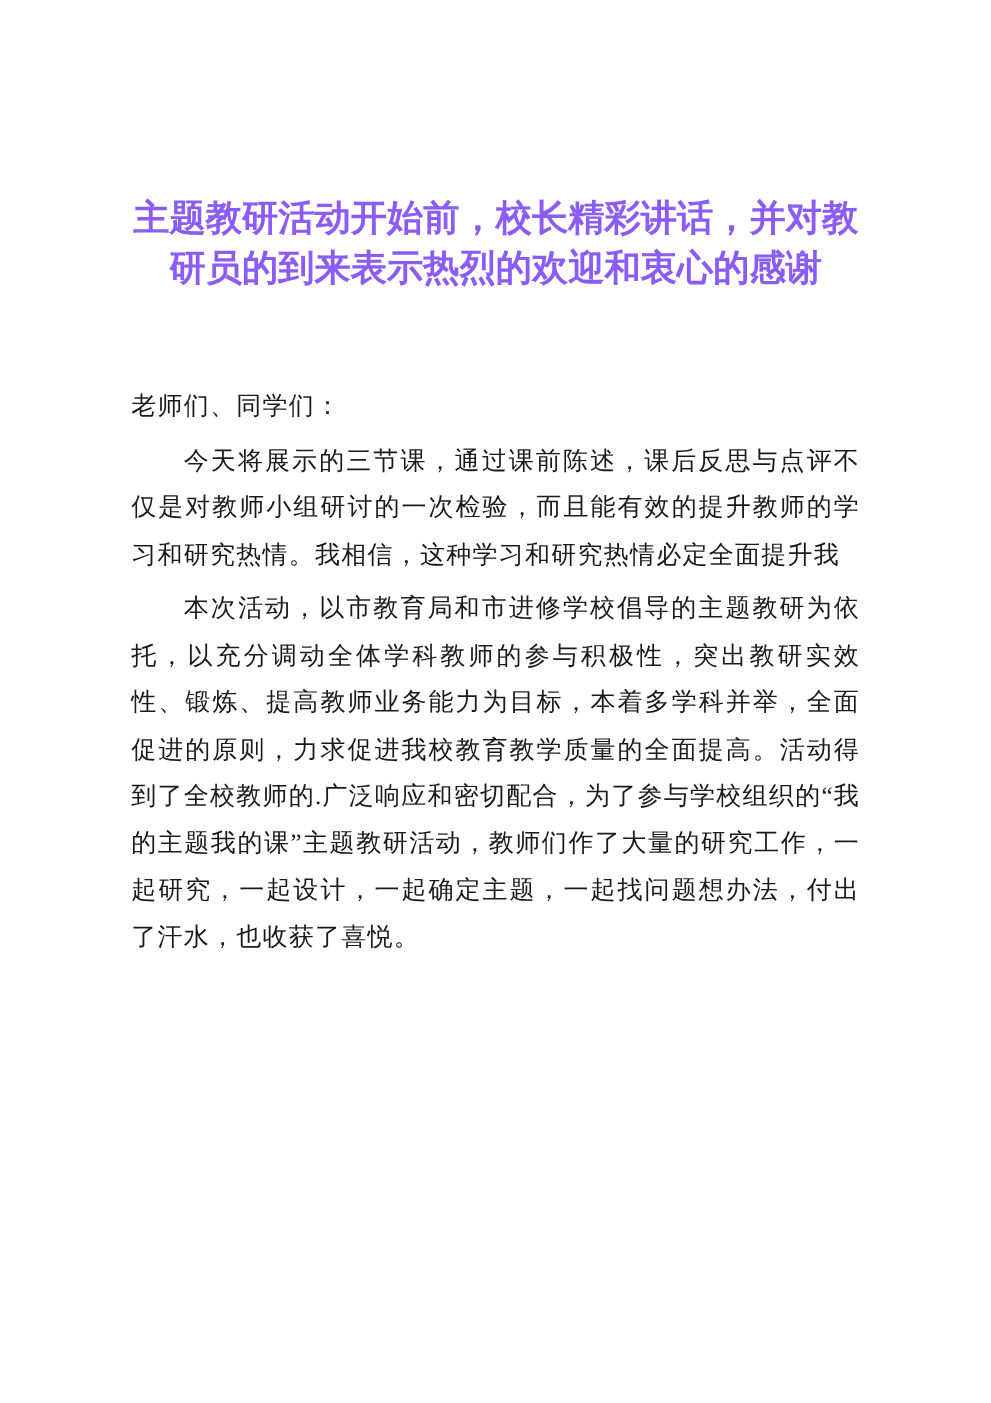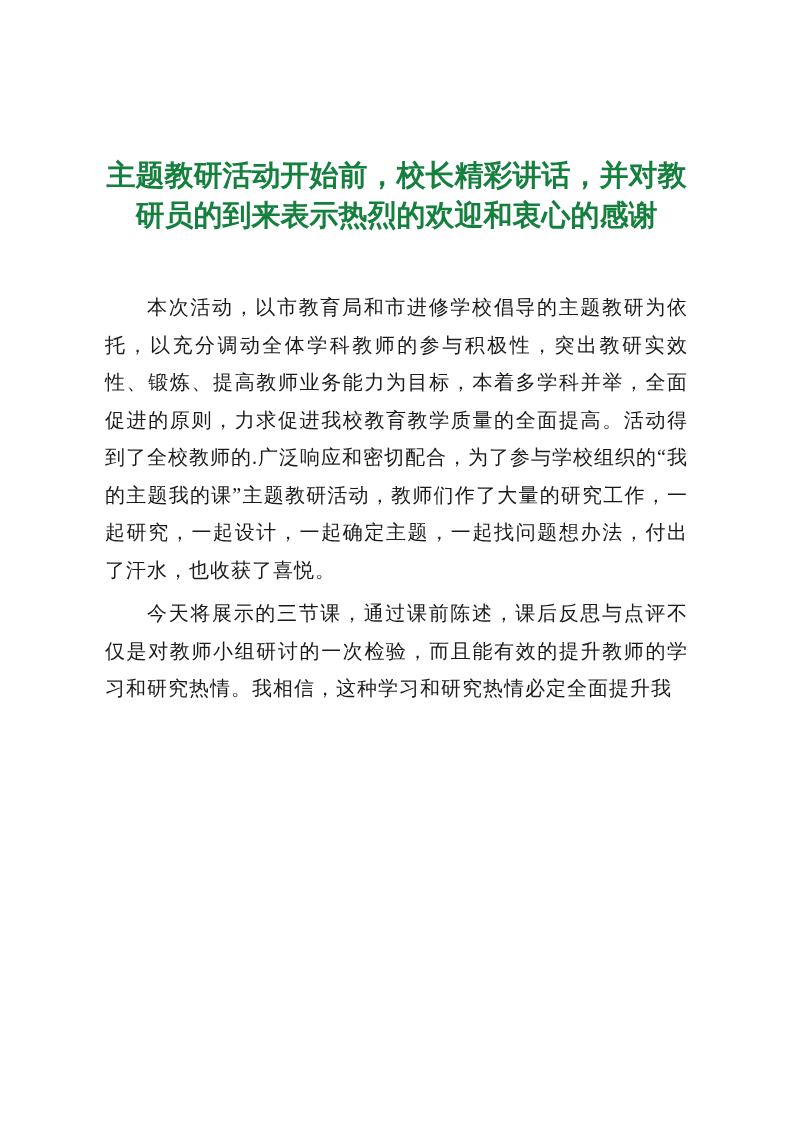--- a/index.html
+++ b/index.html
@@ -16,23 +16,23 @@
     overflow: hidden;
     padding: 155px 105px 0 105px;
   }
   .doc-title {
     font-family: "Liberation Sans", sans-serif;
     font-weight: 700;
     font-size: 29px;
     line-height: 40px;
     letter-spacing: 0px;
     text-align: center;
-    color: #15803d;
+    color: #8b5cf6;
     width: 583px;
-    margin: 0 auto 54px auto;
+    margin: 0 auto 72px auto;
     word-break: break-all;
   }
   .doc-body {
     width: 583px;
     font-family: "Liberation Serif", serif;
     font-size: 20px;
     line-height: 37.5px;
     letter-spacing: 1px;
     color: #1a1a1a;
     text-align: justify;
@@ -50,21 +50,22 @@
 </style>
 </head>
 <body>
 
 <div class="page">
 
   <h1 class="doc-title">主题教研活动开始前，校长精彩讲话，并对教研员的到来表示热烈的欢迎和衷心的感谢</h1>
 
   <div class="doc-body">
 
+    <p class="salutation">老师们、同学们：</p>
 
 
+    <p class="para">今天将展示的三节课，通过课前陈述，课后反思与点评不仅是对教师小组研讨的一次检验，而且能有效的提升教师的学习和研究热情。我相信，这种学习和研究热情必定全面提升我</p>
+
     <p class="para">本次活动，以市教育局和市进修学校倡导的主题教研为依托，以充分调动全体学科教师的参与积极性，突出教研实效性、锻炼、提高教师业务能力为目标，本着多学科并举，全面促进的原则，力求促进我校教育教学质量的全面提高。活动得到了全校教师的.广泛响应和密切配合，为了参与学校组织的“我的主题我的课”主题教研活动，教师们作了大量的研究工作，一起研究，一起设计，一起确定主题，一起找问题想办法，付出了汗水，也收获了喜悦。</p>
-
-    <p class="para">今天将展示的三节课，通过课前陈述，课后反思与点评不仅是对教师小组研讨的一次检验，而且能有效的提升教师的学习和研究热情。我相信，这种学习和研究热情必定全面提升我</p>
 
   </div>
 
 </div>
 
 </body></html>

